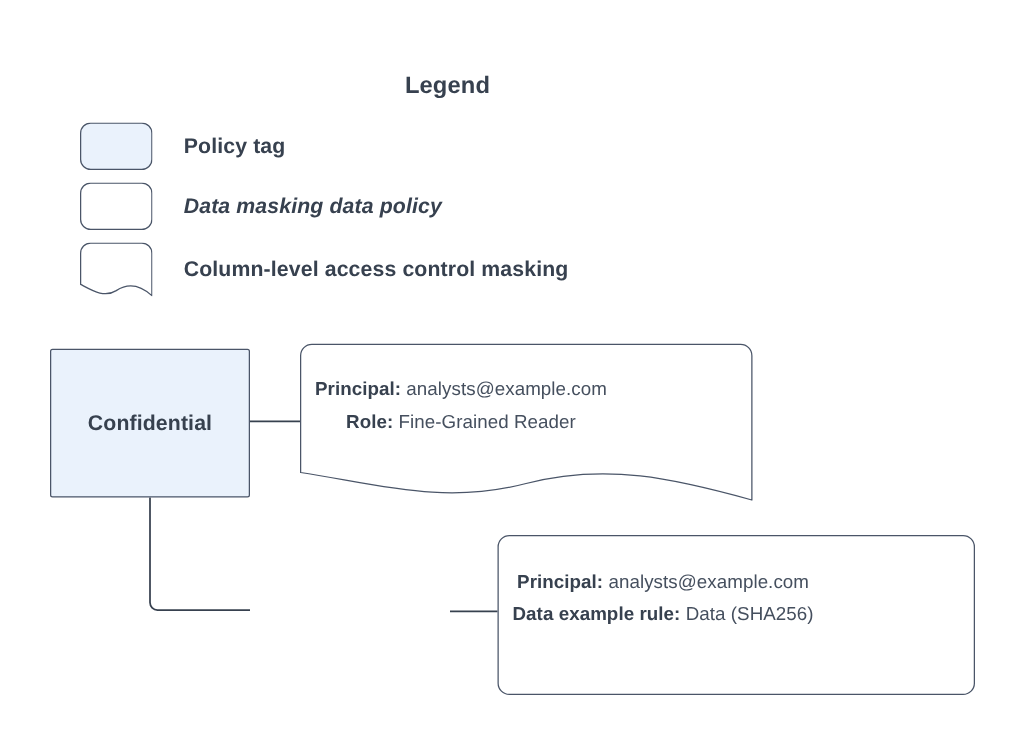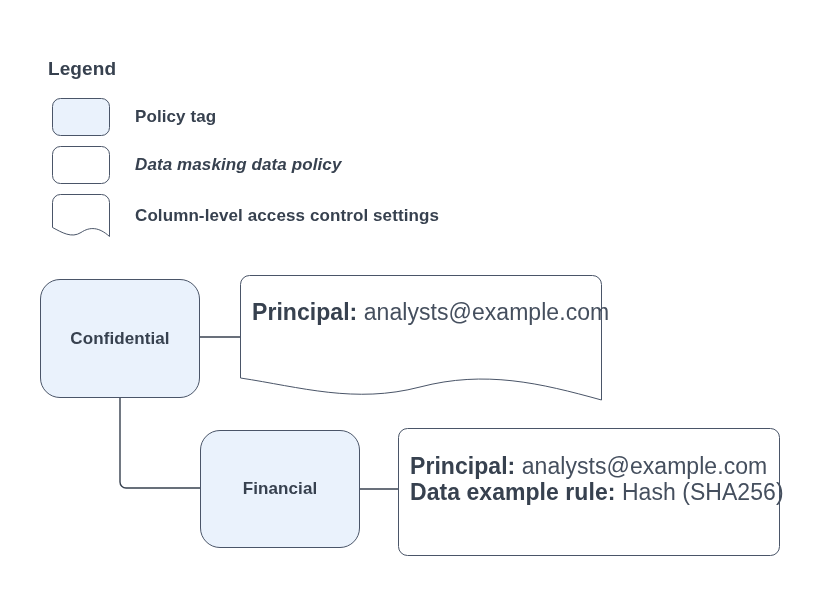--- a/index.html
+++ b/index.html
@@ -16,40 +16,41 @@
     color: #37414f;
     -webkit-font-smoothing: antialiased;
   }
 
   #diagram-canvas {
     position: absolute;
     left: 0;
     top: 0;
     width: 820px;
     height: 472px;
+    text-align: center;
   }
 
   
   #legend {
     position: absolute;
     left: 48px;
     top: 58px;
     width: 620px;
   }
   #legend-title {
     font-size: 19px;
     font-weight: bold;
     color: #37414f;
     line-height: 22px;
     margin: 0 0 8px 0;
     letter-spacing: 0.1px;
   }
   .legend-row {
     position: absolute;
-    left: 4px;
+    left: 16px;
     height: 38px;
     width: 620px;
   }
   .legend-swatch {
     position: absolute;
     left: 0;
     top: 0;
     width: 58px;
     height: 38px;
   }
@@ -64,21 +65,21 @@
     color: #37414f;
     white-space: nowrap;
     letter-spacing: 0.1px;
   }
 
   
   .node {
     position: absolute;
     box-sizing: border-box;
     border: 1px solid #4a5568;
-    border-radius: 20px;
+    border-radius: 2px;
     background: #eaf2fc;
     display: flex;
     align-items: center;
     justify-content: center;
   }
   .node-label {
     font-size: 17px;
     font-weight: bold;
     color: #37414f;
     letter-spacing: 0.1px;
@@ -101,21 +102,21 @@
     position: absolute;
   }
   .callout-svg {
     position: absolute;
     left: 0;
     top: 0;
     overflow: visible;
   }
   .callout-text {
     position: absolute;
-    font-size: 23px;
+    font-size: 15px;
     line-height: 26px;
     color: #454f5e;
     white-space: nowrap;
     letter-spacing: 0.05px;
   }
   .callout-text b {
     font-weight: bold;
     color: #37414f;
   }
   #callout-confidential {
@@ -177,56 +178,54 @@
 
     <div class="legend-row" style="top:136px;height:44px;">
       <div class="legend-swatch" style="height:44px;">
         <svg width="58" height="44" viewBox="0 0 58 44" xmlns="http://www.w3.org/2000/svg">
           <path d="M 8.5,0.5 L 49.5,0.5 A 8,8 0 0 1 57.5,8.5 L 57.5,42.5
                    C 47,33 38,32.5 29,38.5
                    C 19.5,44.5 10,38.5 0.5,33.5
                    L 0.5,8.5 A 8,8 0 0 1 8.5,0.5 Z" fill="#ffffff" stroke="#4a5568" stroke-width="1" stroke-linejoin="round"></path>
         </svg>
       </div>
-      <div class="legend-label" style="height:44px;line-height:44px;">Column-level access control settings</div>
+      <div class="legend-label" style="height:44px;line-height:44px;">Column-level access control masking</div>
     </div>
   </div>
 
   <svg id="connectors" xmlns="http://www.w3.org/2000/svg">
 
     <path d="M 200,337 L 240,337" fill="none" stroke="#37414f" stroke-width="1.4"></path>
 
     <path d="M 120,398 L 120,482 A 6,6 0 0 0 126,488 L 200,488" fill="none" stroke="#37414f" stroke-width="1.4"></path>
 
     <path d="M 360,489 L 398,489" fill="none" stroke="#37414f" stroke-width="1.4"></path>
   </svg>
 
   <div class="node" id="node-confidential">
     <span class="node-label">Confidential</span>
   </div>
 
-  <div class="node" id="node-financial">
-    <span class="node-label">Financial</span>
-  </div>
 
   <div class="callout-wrap" id="callout-confidential">
     <svg class="callout-svg" width="362" height="126" viewBox="0 0 362 126" xmlns="http://www.w3.org/2000/svg">
       <path d="M 9.5,0.5 L 352.5,0.5 A 9,9 0 0 1 361.5,9.5 L 361.5,125
                C 300,108 245,95 180,112
                C 115,129 60,112 0.5,103
                L 0.5,9.5 A 9,9 0 0 1 9.5,0.5 Z" fill="#ffffff" stroke="#4a5568" stroke-width="1" stroke-linejoin="round"></path>
     </svg>
     <div class="callout-text">
       <div><b>Principal:</b><span> analysts@example.com</span></div>
+      <div><b>Role:</b><span> Fine-Grained Reader</span></div>
     </div>
   </div>
 
   <div class="callout-wrap" id="callout-financial">
     <svg class="callout-svg" width="382" height="128" viewBox="0 0 382 128" xmlns="http://www.w3.org/2000/svg">
       <rect x="0.5" y="0.5" width="381" height="127" rx="9" ry="9" fill="#ffffff" stroke="#4a5568" stroke-width="1"></rect>
     </svg>
     <div class="callout-text">
       <div><b>Principal:</b><span> analysts@example.com</span></div>
-      <div><b>Data example rule:</b><span> Hash (SHA256)</span></div>
+      <div><b>Data example rule:</b><span> Data (SHA256)</span></div>
     </div>
   </div>
 
 </div>
 
 </body></html>

